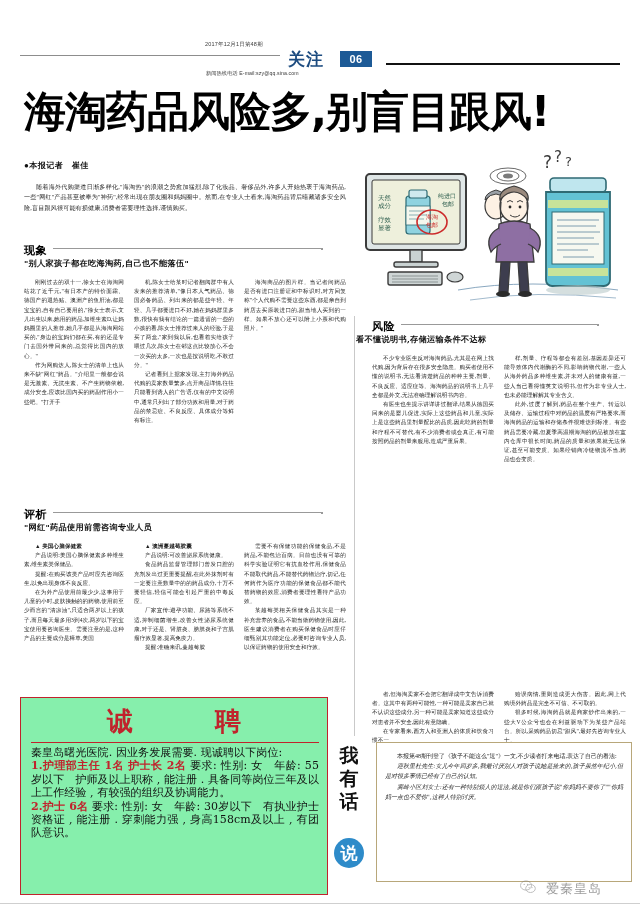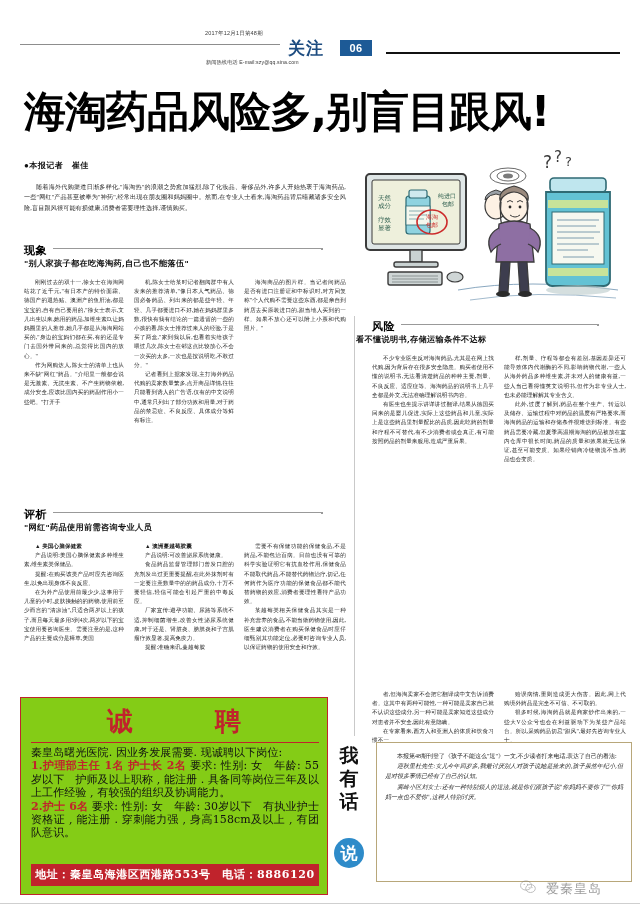--- a/index.html
+++ b/index.html
@@ -12,21 +12,21 @@
     height: 917px;
     position: relative;
     font-family: "Liberation Serif", "DejaVu Serif", serif;
     color: #1a1a1a;
     overflow: hidden;
   }
 
   
   .masthead {
     position: absolute;
-    left: 0; top: 4px;
+    left: 0; top: 15px;
     width: 640px; height: 72px;
   }
   .issue-date {
     position: absolute;
     left: 205px; top: 26px;
     font-size: 5.5px;
     letter-spacing: 0.2px;
     color: #3a3a3a;
     font-family: "Liberation Sans", sans-serif;
     white-space: nowrap;
@@ -178,21 +178,21 @@
     left: 358px; top: 140px;
     width: 278px; height: 168px;
   }
 
   
   .ad {
     position: absolute;
     left: 20px; top: 697px;
     width: 308px; height: 198px;
     border: 1.5px solid #c0232c;
-    background: #84cc16;
+    background: #86efac;
     box-sizing: border-box;
   }
   .ad-title {
     position: absolute;
     left: 0; top: 6px;
     width: 100%;
     text-align: center;
     font-size: 26px;
     font-weight: bold;
     font-family: "DejaVu Serif", serif;
@@ -501,21 +501,20 @@
     <div>秦皇岛曙光医院. 因业务发展需要. 现诚聘以下岗位:</div>
     <div>
       <span class="job">1.护理部主任 1名 护士长 2名</span>
       <span>要求: 性别: 女　年龄: 55岁以下　护师及以上职称 , 能注册 . 具备同等岗位三年及以上工作经验 , 有较强的组织及协调能力。</span>
     </div>
     <div>
       <span class="job">2.护士 6名</span>
       <span>要求: 性别: 女　年龄: 30岁以下　有执业护士资格证 , 能注册 . 穿刺能力强 , 身高158cm及以上 , 有团队意识。</span>
     </div>
   </div>
-  <div class="ad-foot">地址：秦皇岛海港区西港路553号　电话：8886120</div>
 </div>
 
 <div class="speak-wrap">
   <div class="speak-label">我有话</div>
   <div class="speak-badge">说</div>
   <div class="speak-box">
     <div class="inner">
       <p>本报第48期刊登了《孩子不能这么"逗"》一文,不少读者打来电话,表达了自己的看法:</p>
       <p class="hand">迎秋里杜先生:女儿今年四岁多,我最讨厌别人对孩子说她是捡来的,孩子虽然年纪小,但是对很多事情已经有了自己的认知。</p>
       <p class="hand">冀岭小区刘女士:还有一种特别烦人的逗法,就是你们跟孩子说"你妈妈不要你了""你妈妈一点也不爱你",这种人特别讨厌。</p>

